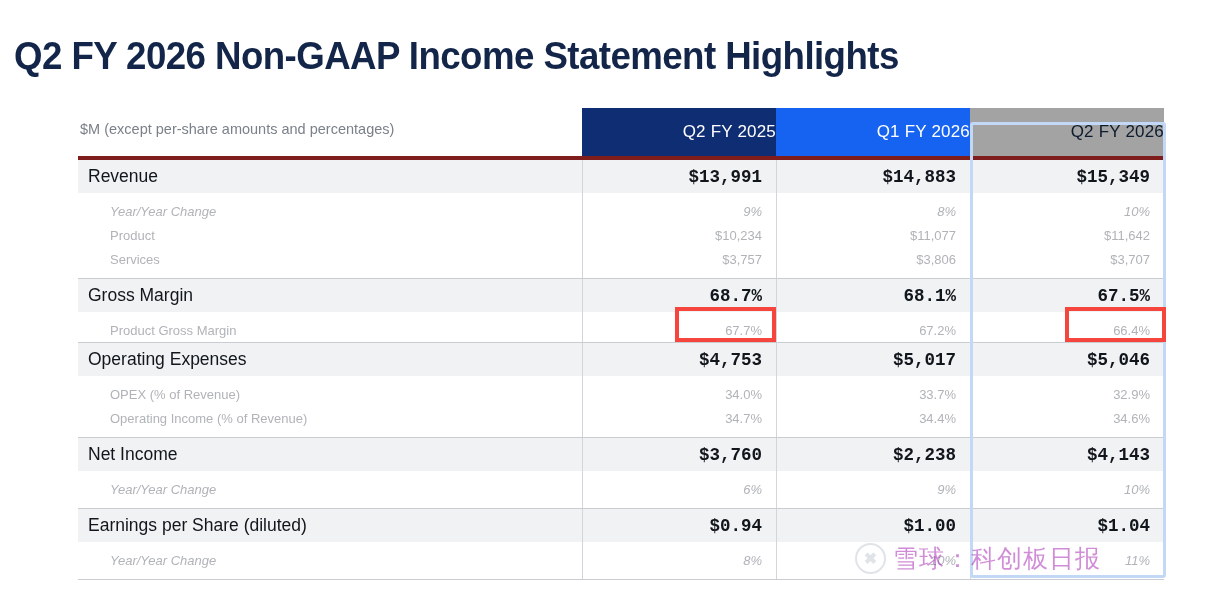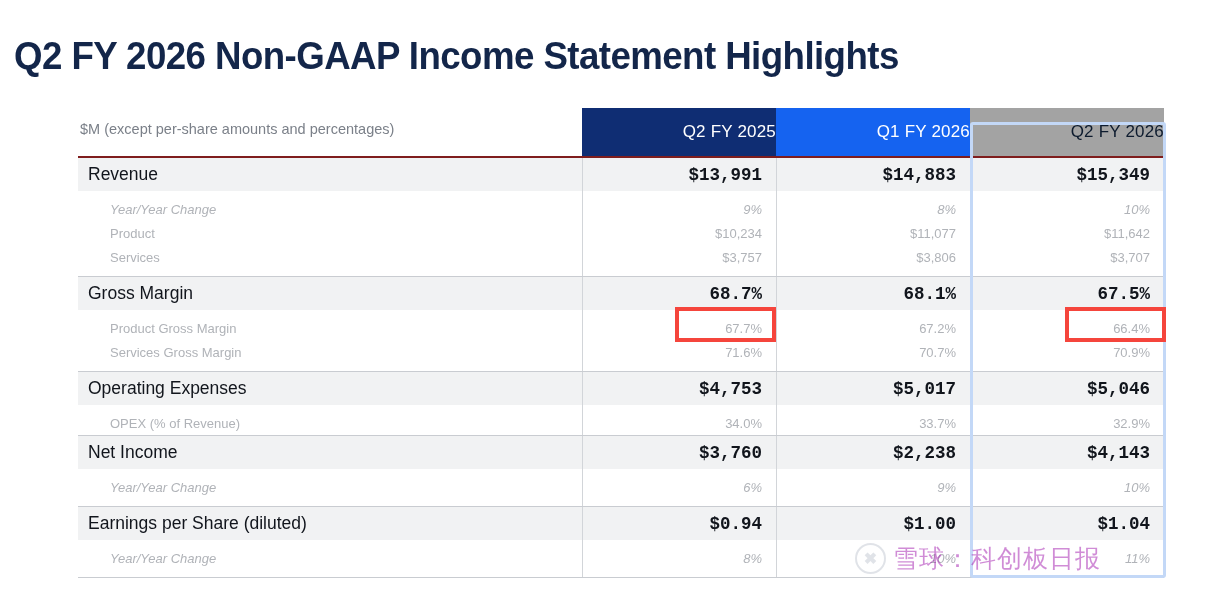--- a/index.html
+++ b/index.html
@@ -117,21 +117,21 @@
   
   td.val, th.hdr { position: relative; }
   td.sep::before {
     content: "";
     position: absolute;
     left: 0; top: 0; bottom: 0;
     width: 1px;
     background: #d2d5d9;
   }
 
-  tr.first-main > td { border-top: 2px solid #7f1d1d; }
+  tr.first-main > td { border-top: 4px solid #7f1d1d; }
   tr.last-row > td { border-bottom: 1px solid #c9ccd1; }
 
   
   .col-highlight {
     position: absolute;
     left: 892px;
     top: 14px;
     width: 196px;
     height: 456px;
     border: 3px solid #c3d8f7;
@@ -237,39 +237,39 @@
         <td class="val sep">68.7%</td>
         <td class="val sep">68.1%</td>
         <td class="val sep">67.5%</td>
       </tr>
       <tr class="sub-row pad-top">
         <td class="label">Product Gross Margin</td>
         <td class="val sep">67.7%</td>
         <td class="val sep">67.2%</td>
         <td class="val sep">66.4%</td>
       </tr>
-      <tr class="sub-row pad-bot">
-        <td class="label">Services Gross Margin</td>
-        <td class="val sep">71.6%</td>
-        <td class="val sep">70.7%</td>
-        <td class="val sep">70.9%</td>
-      </tr>
 
       <tr class="main-row">
         <td class="label">Operating Expenses</td>
         <td class="val sep">$4,753</td>
         <td class="val sep">$5,017</td>
         <td class="val sep">$5,046</td>
       </tr>
       <tr class="sub-row pad-top">
         <td class="label">OPEX (% of Revenue)</td>
         <td class="val sep">34.0%</td>
         <td class="val sep">33.7%</td>
         <td class="val sep">32.9%</td>
       </tr>
+      <tr class="sub-row pad-bot">
+        <td class="label">Operating Income (% of Revenue)</td>
+        <td class="val sep">34.7%</td>
+        <td class="val sep">34.4%</td>
+        <td class="val sep">34.6%</td>
+      </tr>
 
       <tr class="main-row">
         <td class="label">Net Income</td>
         <td class="val sep">$3,760</td>
         <td class="val sep">$2,238</td>
         <td class="val sep">$4,143</td>
       </tr>
       <tr class="sub-row italic pad-top pad-bot">
         <td class="label">Year/Year Change</td>
         <td class="val sep">6%</td>

